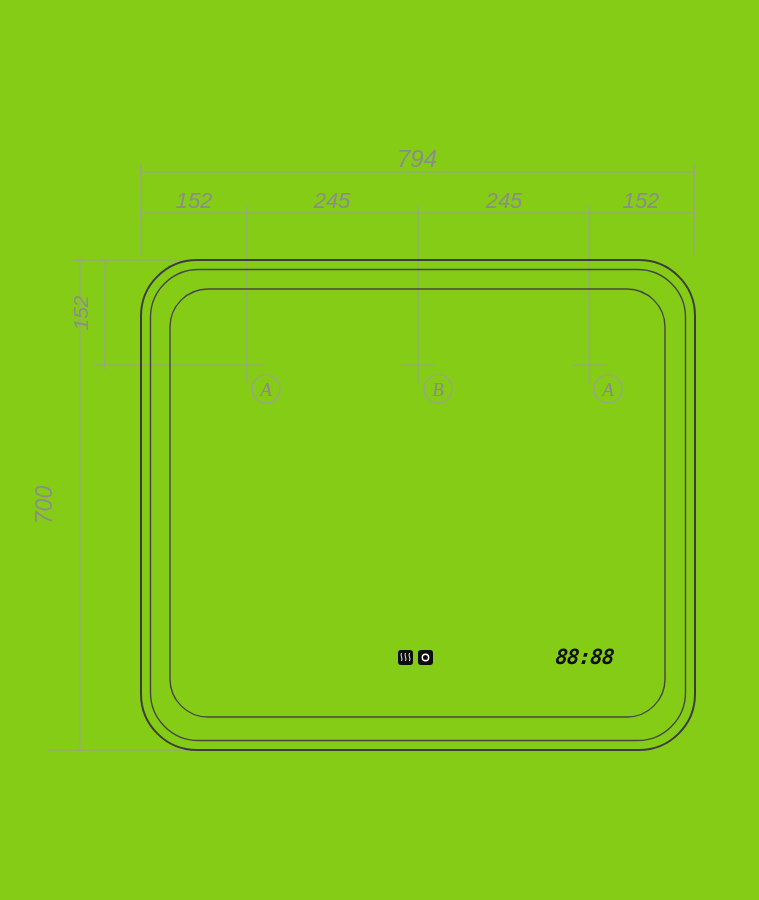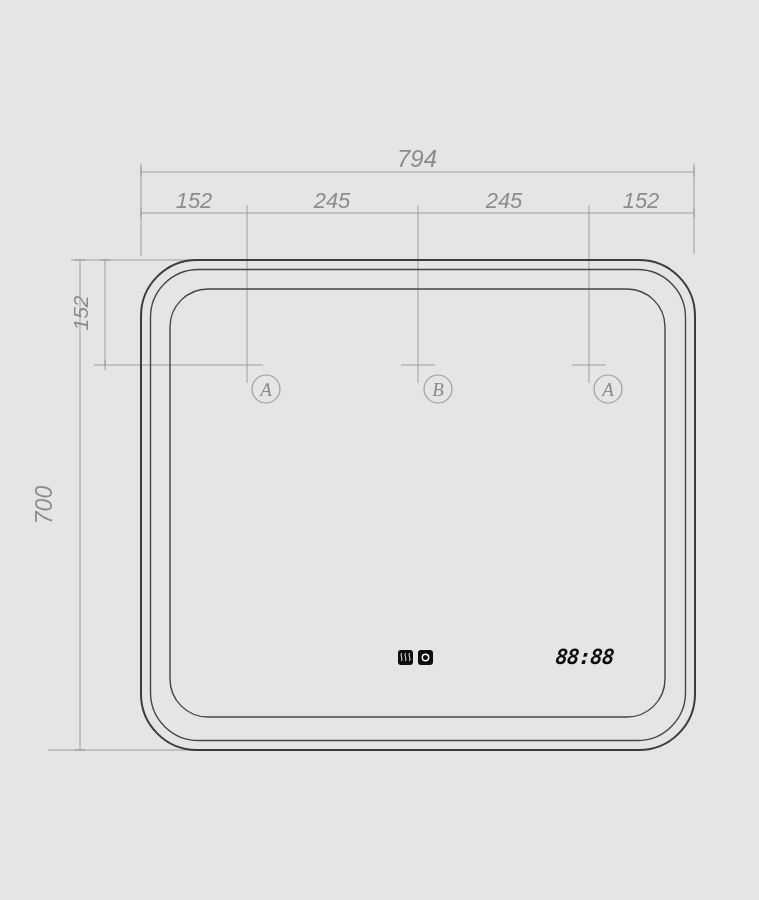--- a/index.html
+++ b/index.html
@@ -1,19 +1,19 @@
 <!DOCTYPE html>
 <html><head>
 <meta charset="utf-8">
 <style>
   html,body{margin:0;padding:0;background:#ffffff;}
   .stage{
     position:relative;
     width:759px;height:900px;
-    background:#e5e5e5;
+    background:#84cc16;
     font-family:"Liberation Sans", sans-serif;
     overflow:hidden;
   }
   svg{position:absolute;left:0;top:0;}
   .dim-text{
     font-family:"Liberation Sans", sans-serif;
     font-style:italic;
     font-weight:300;
     fill:#8c8c8c;
   }

